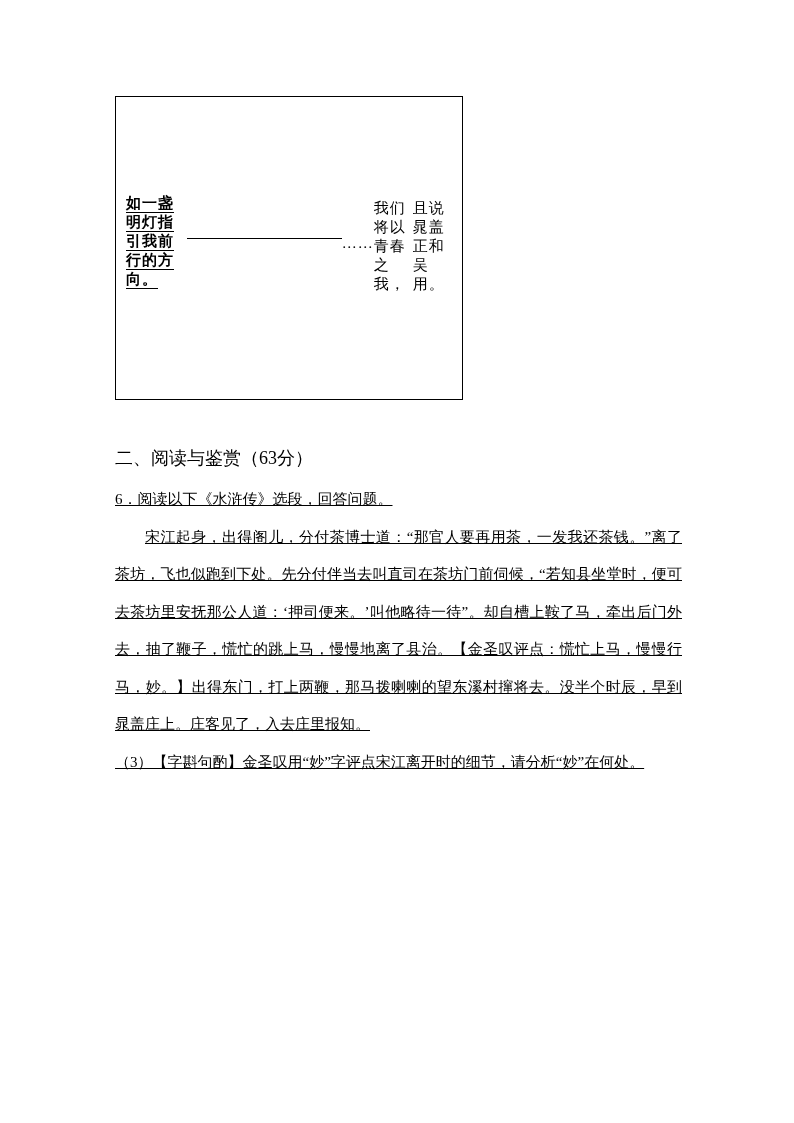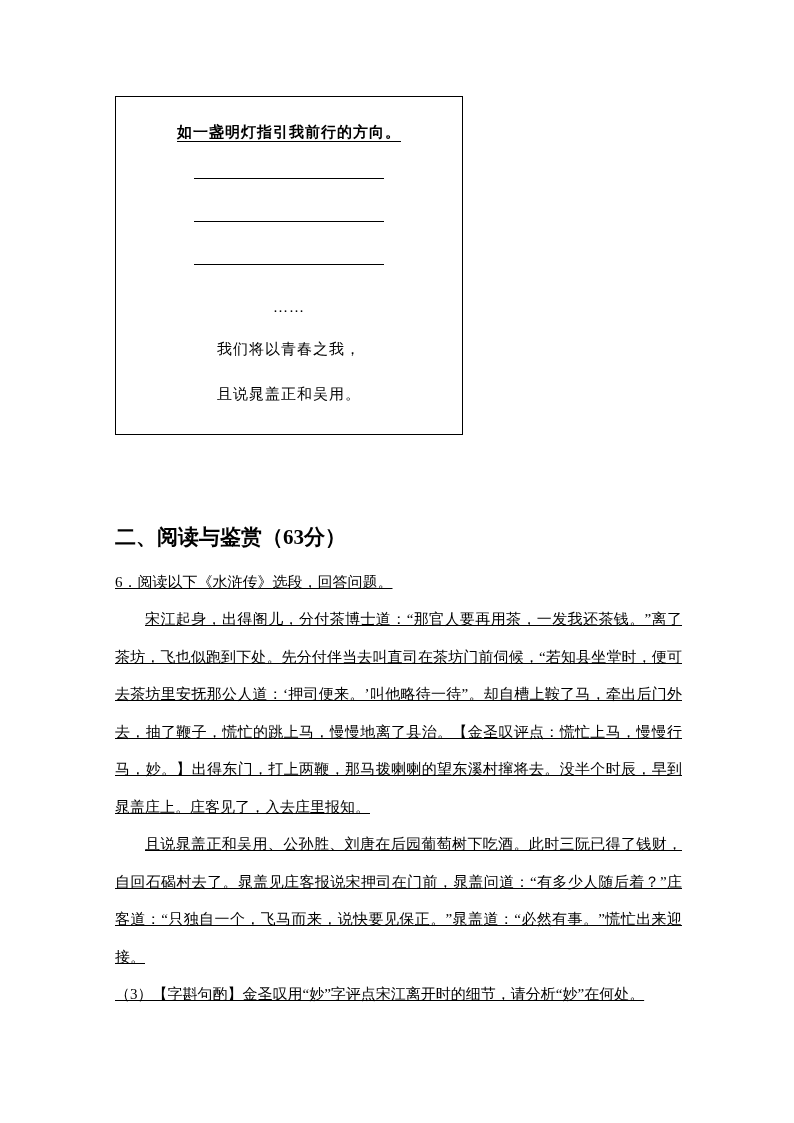--- a/index.html
+++ b/index.html
@@ -14,24 +14,24 @@
     font-family: "Liberation Serif", "DejaVu Serif", serif;
     font-size: 15px;
     color: #000000;
     overflow: hidden;
   }
   .poem-box {
     width: 348px;
     min-height: 304px;
     border: 1px solid #000000;
     display: flex;
-    flex-direction: column;
+    flex-direction: row;
     align-items: center;
     padding: 26px 10px 4px 10px;
-    margin-bottom: 76px;
+    margin-bottom: 36px;
   }
   .poem-underlined {
     text-decoration: underline;
     text-underline-offset: 4px;
     letter-spacing: 1px;
     margin-bottom: 36px;
     font-weight: bold;
   }
   .blank-line {
     width: 190px;
@@ -42,23 +42,23 @@
   .poem-ellipsis {
     margin-top: -8px;
     margin-bottom: 24px;
     letter-spacing: 1px;
   }
   .poem-closing {
     margin-bottom: 26px;
     letter-spacing: 1px;
   }
   .heading {
-    font-weight: bold;
+    font-weight: normal;
     line-height: 2.5;
-    font-size: 21px;
+    font-size: 18px;
   }
   .page p {
     line-height: 2.5;
     text-align: justify;
     word-break: break-all;
     text-decoration: underline;
   }
   .passage { text-indent: 2em; }
 </style>
 </head>
@@ -76,18 +76,17 @@
     <div class="poem-closing">且说晁盖正和吴用。</div>
   </div>
 
   <div class="heading">二、阅读与鉴赏（63分）</div>
 
 
   <p>6．阅读以下《水浒传》选段，回答问题。</p>
 
   <p class="passage">宋江起身，出得阁儿，分付茶博士道：“那官人要再用茶，一发我还茶钱。”离了茶坊，飞也似跑到下处。先分付伴当去叫直司在茶坊门前伺候，“若知县坐堂时，便可去茶坊里安抚那公人道：‘押司便来。’叫他略待一待”。却自槽上鞍了马，牵出后门外去，抽了鞭子，慌忙的跳上马，慢慢地离了县治。【金圣叹评点：慌忙上马，慢慢行马，妙。】出得东门，打上两鞭，那马拨喇喇的望东溪村撺将去。没半个时辰，早到晁盖庄上。庄客见了，入去庄里报知。</p>
 
-  <p class="passage">且说晁盖正和吴用、公孙胜、刘唐在后园葡萄树下吃酒。此时三阮已得了钱财，自回石碣村去了。晁盖见庄客报说宋押司在门前，晁盖问道：“有多少人随后着？”庄客道：“只独自一个，飞马而来，说快要见保正。”晁盖道：“必然有事。”慌忙出来迎接。</p>
 
 
   <p>（3）【字斟句酌】金圣叹用“妙”字评点宋江离开时的细节，请分析“妙”在何处。</p>
 
 </div>
 
 </body></html>

